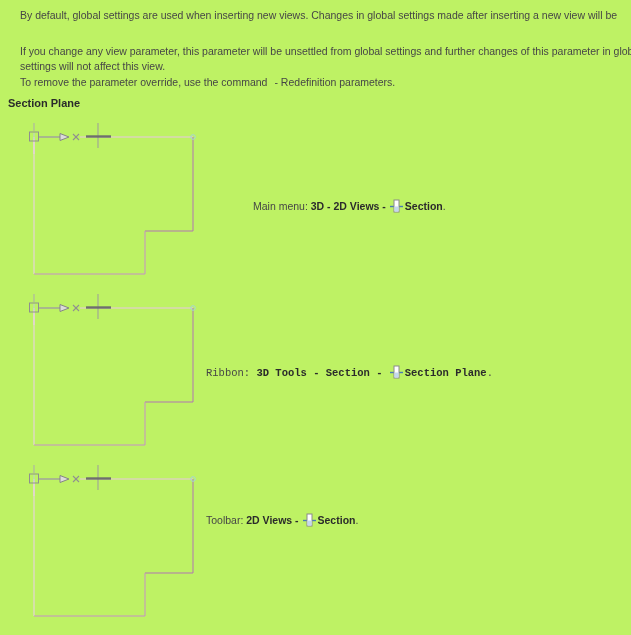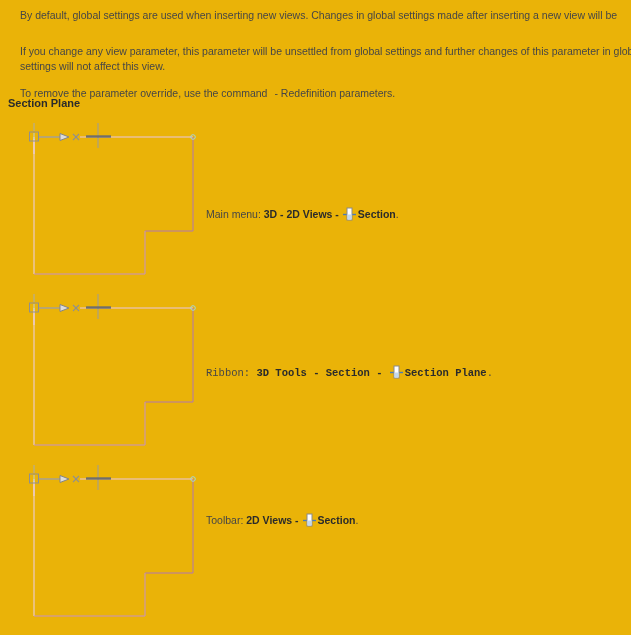--- a/index.html
+++ b/index.html
@@ -1,39 +1,39 @@
 <!DOCTYPE html>
 <html><head>
 <meta charset="utf-8">
 <style>
   * { margin:0; padding:0; box-sizing:border-box; }
   body { background:#ffffff; font-family:"Liberation Sans", sans-serif; }
   .page {
-    position:relative; width:631px; height:635px; background:#eab308;
+    position:relative; width:631px; height:635px; background:#bef264;
     overflow:hidden; color:#464646; font-size:10.5px; line-height:15px;
   }
   .para { position:absolute; left:20px; white-space:nowrap; }
   .para .line { white-space:nowrap; }
   .p1 { top:8px; }
   .p2 { top:44px; }
-  .p3 { top:75px;margin-top:11px; }
+  .p3 { top:75px; }
   .gap-spacer { display:inline-block; width:7px; }
   .heading {
     position:absolute; left:8px; top:96px; font-weight:bold; color:#2b2b2b;
     font-size:11px;
   }
   .diagram { position:absolute; left:24px; width:180px; height:166px; }
   .d1 { top:121px; }
   .d2 { top:292px; }
   .d3 { top:463px; }
   .caption {
     position:absolute; left:206px; white-space:nowrap; color:#464646;
     font-size:10.5px; line-height:14px;
   }
-  .c1 { top:207px; }
+  .c1 { top:199px;margin-left:47px; }
   .c2 { top:365px;font-family:Liberation Mono, monospace; }
   .c3 { top:513px; }
   .caption b { color:#2b2b2b; }
   .cmd-icon { display:inline-block; width:13px; height:14px; vertical-align:-3px; margin:0 2px 0 1px; }
 </style>
 </head>
 <body>
 
 <div class="page">
 

